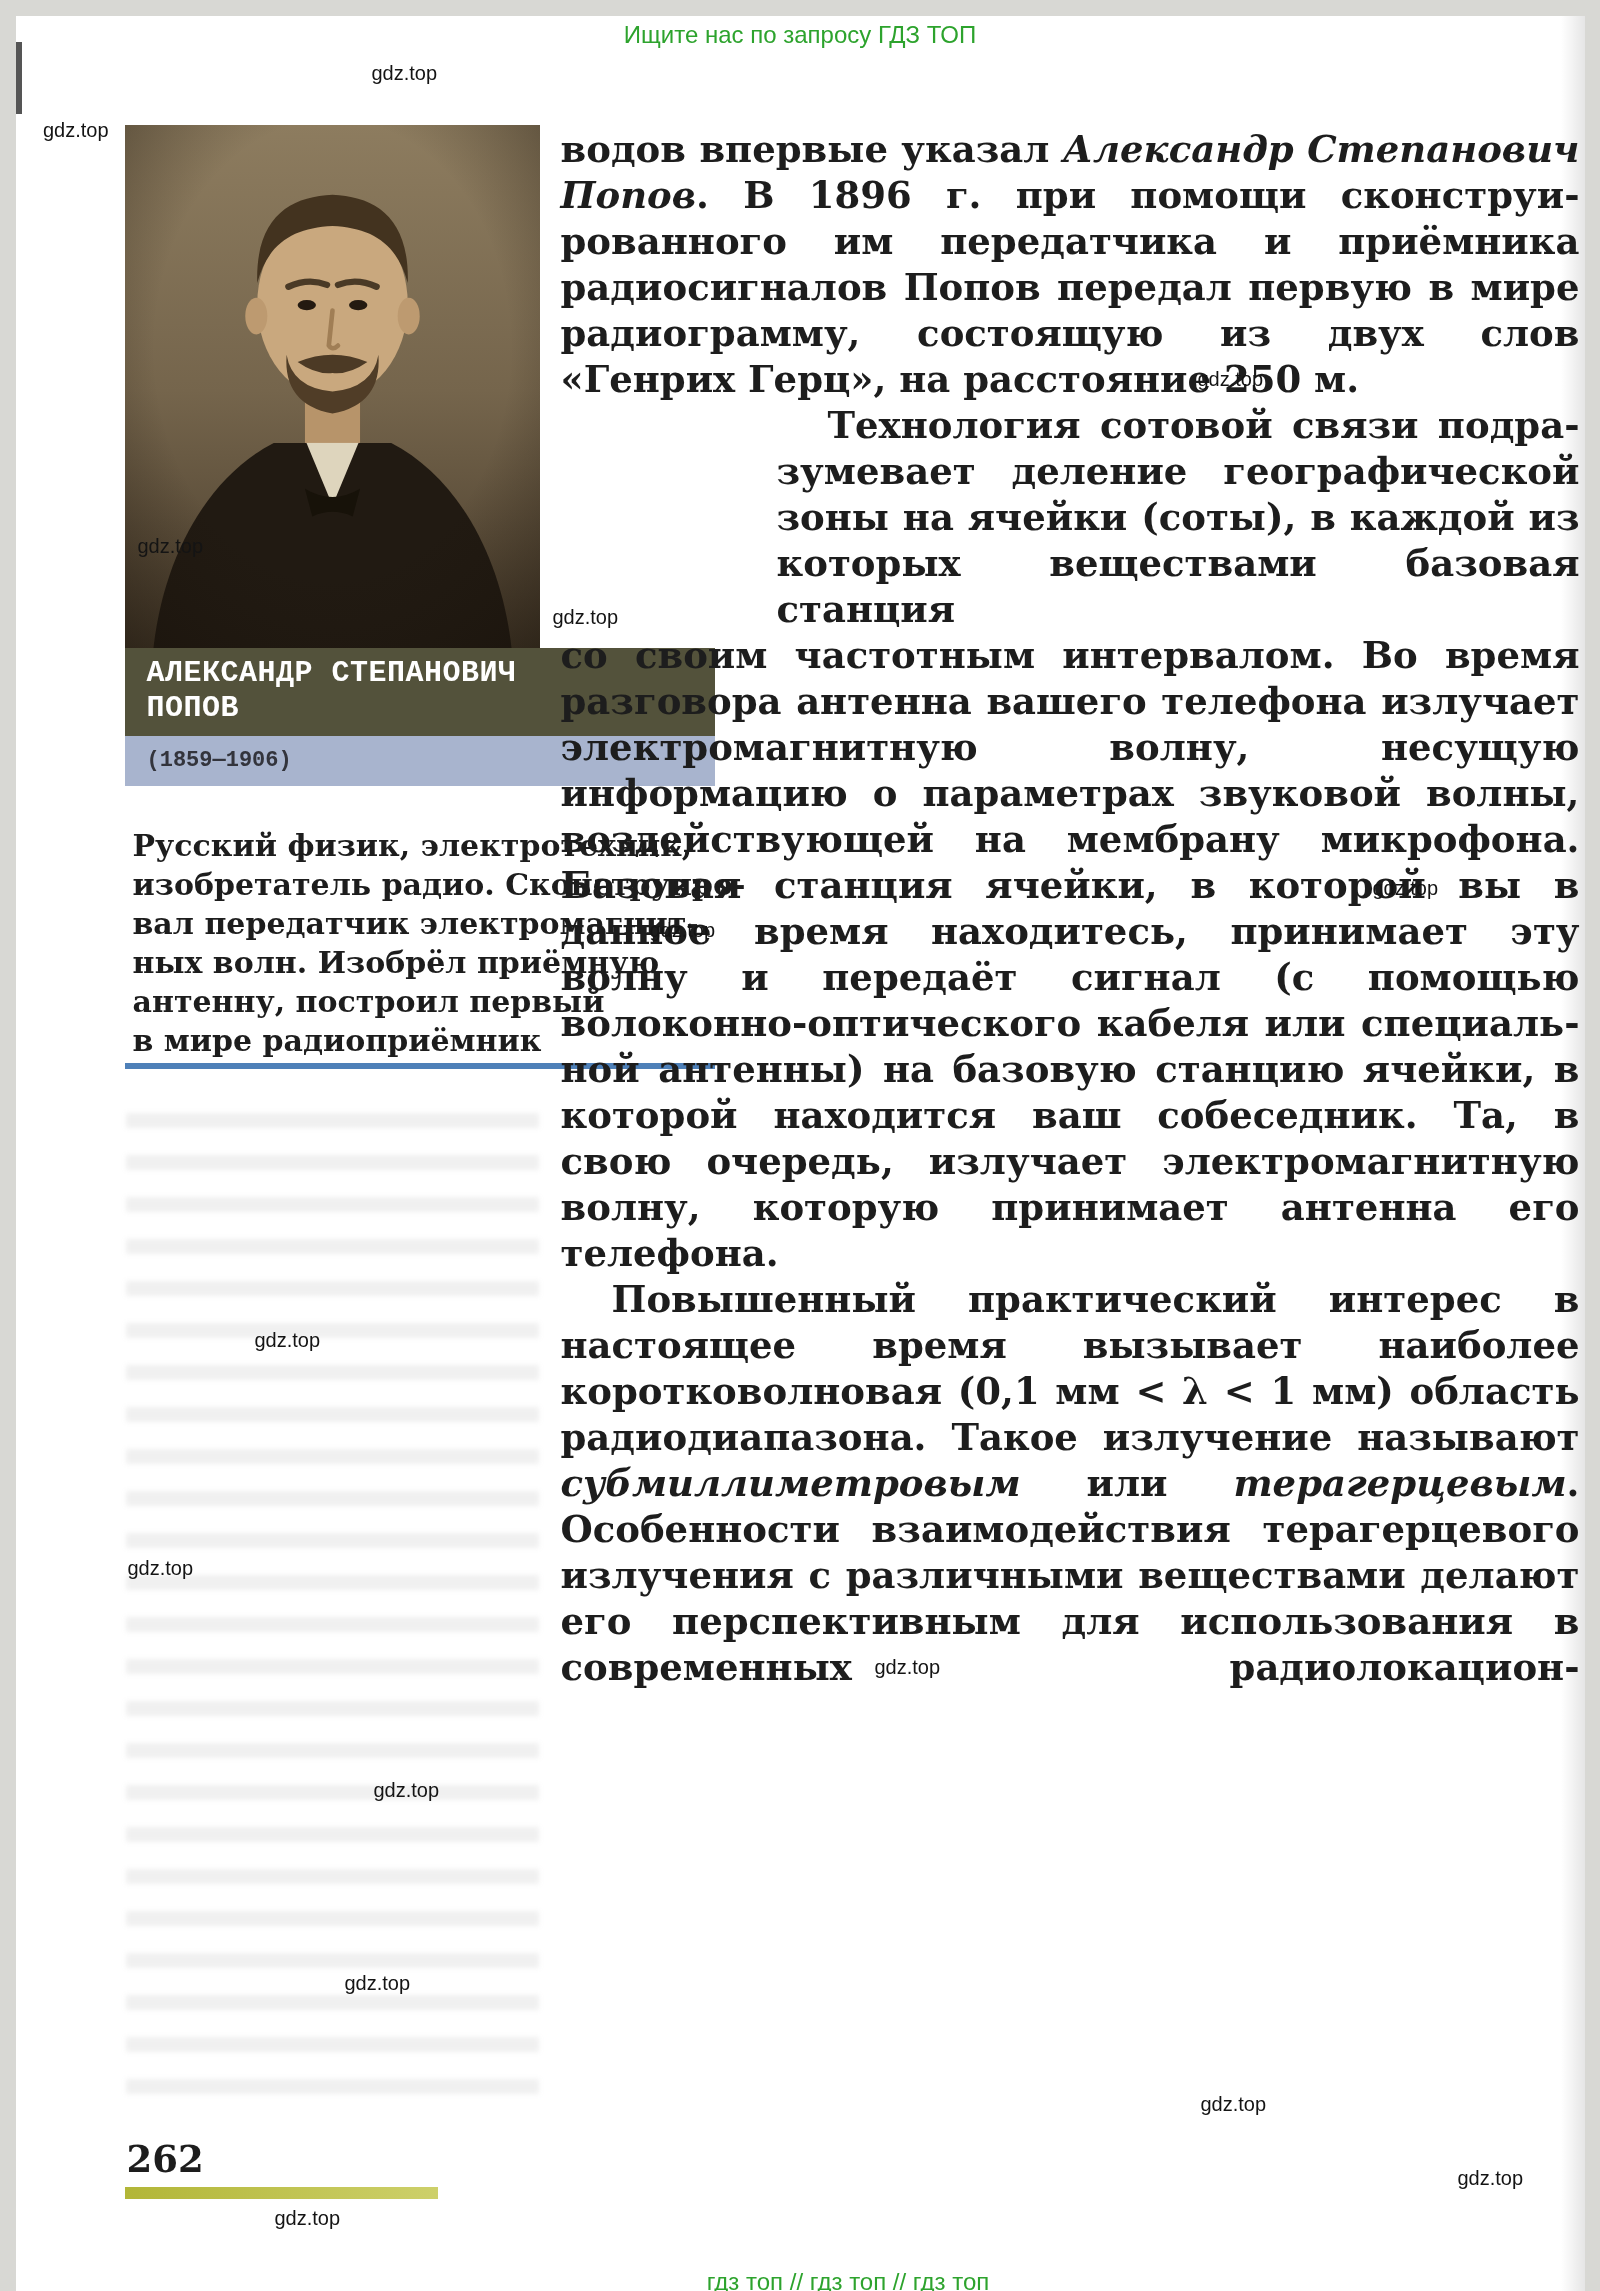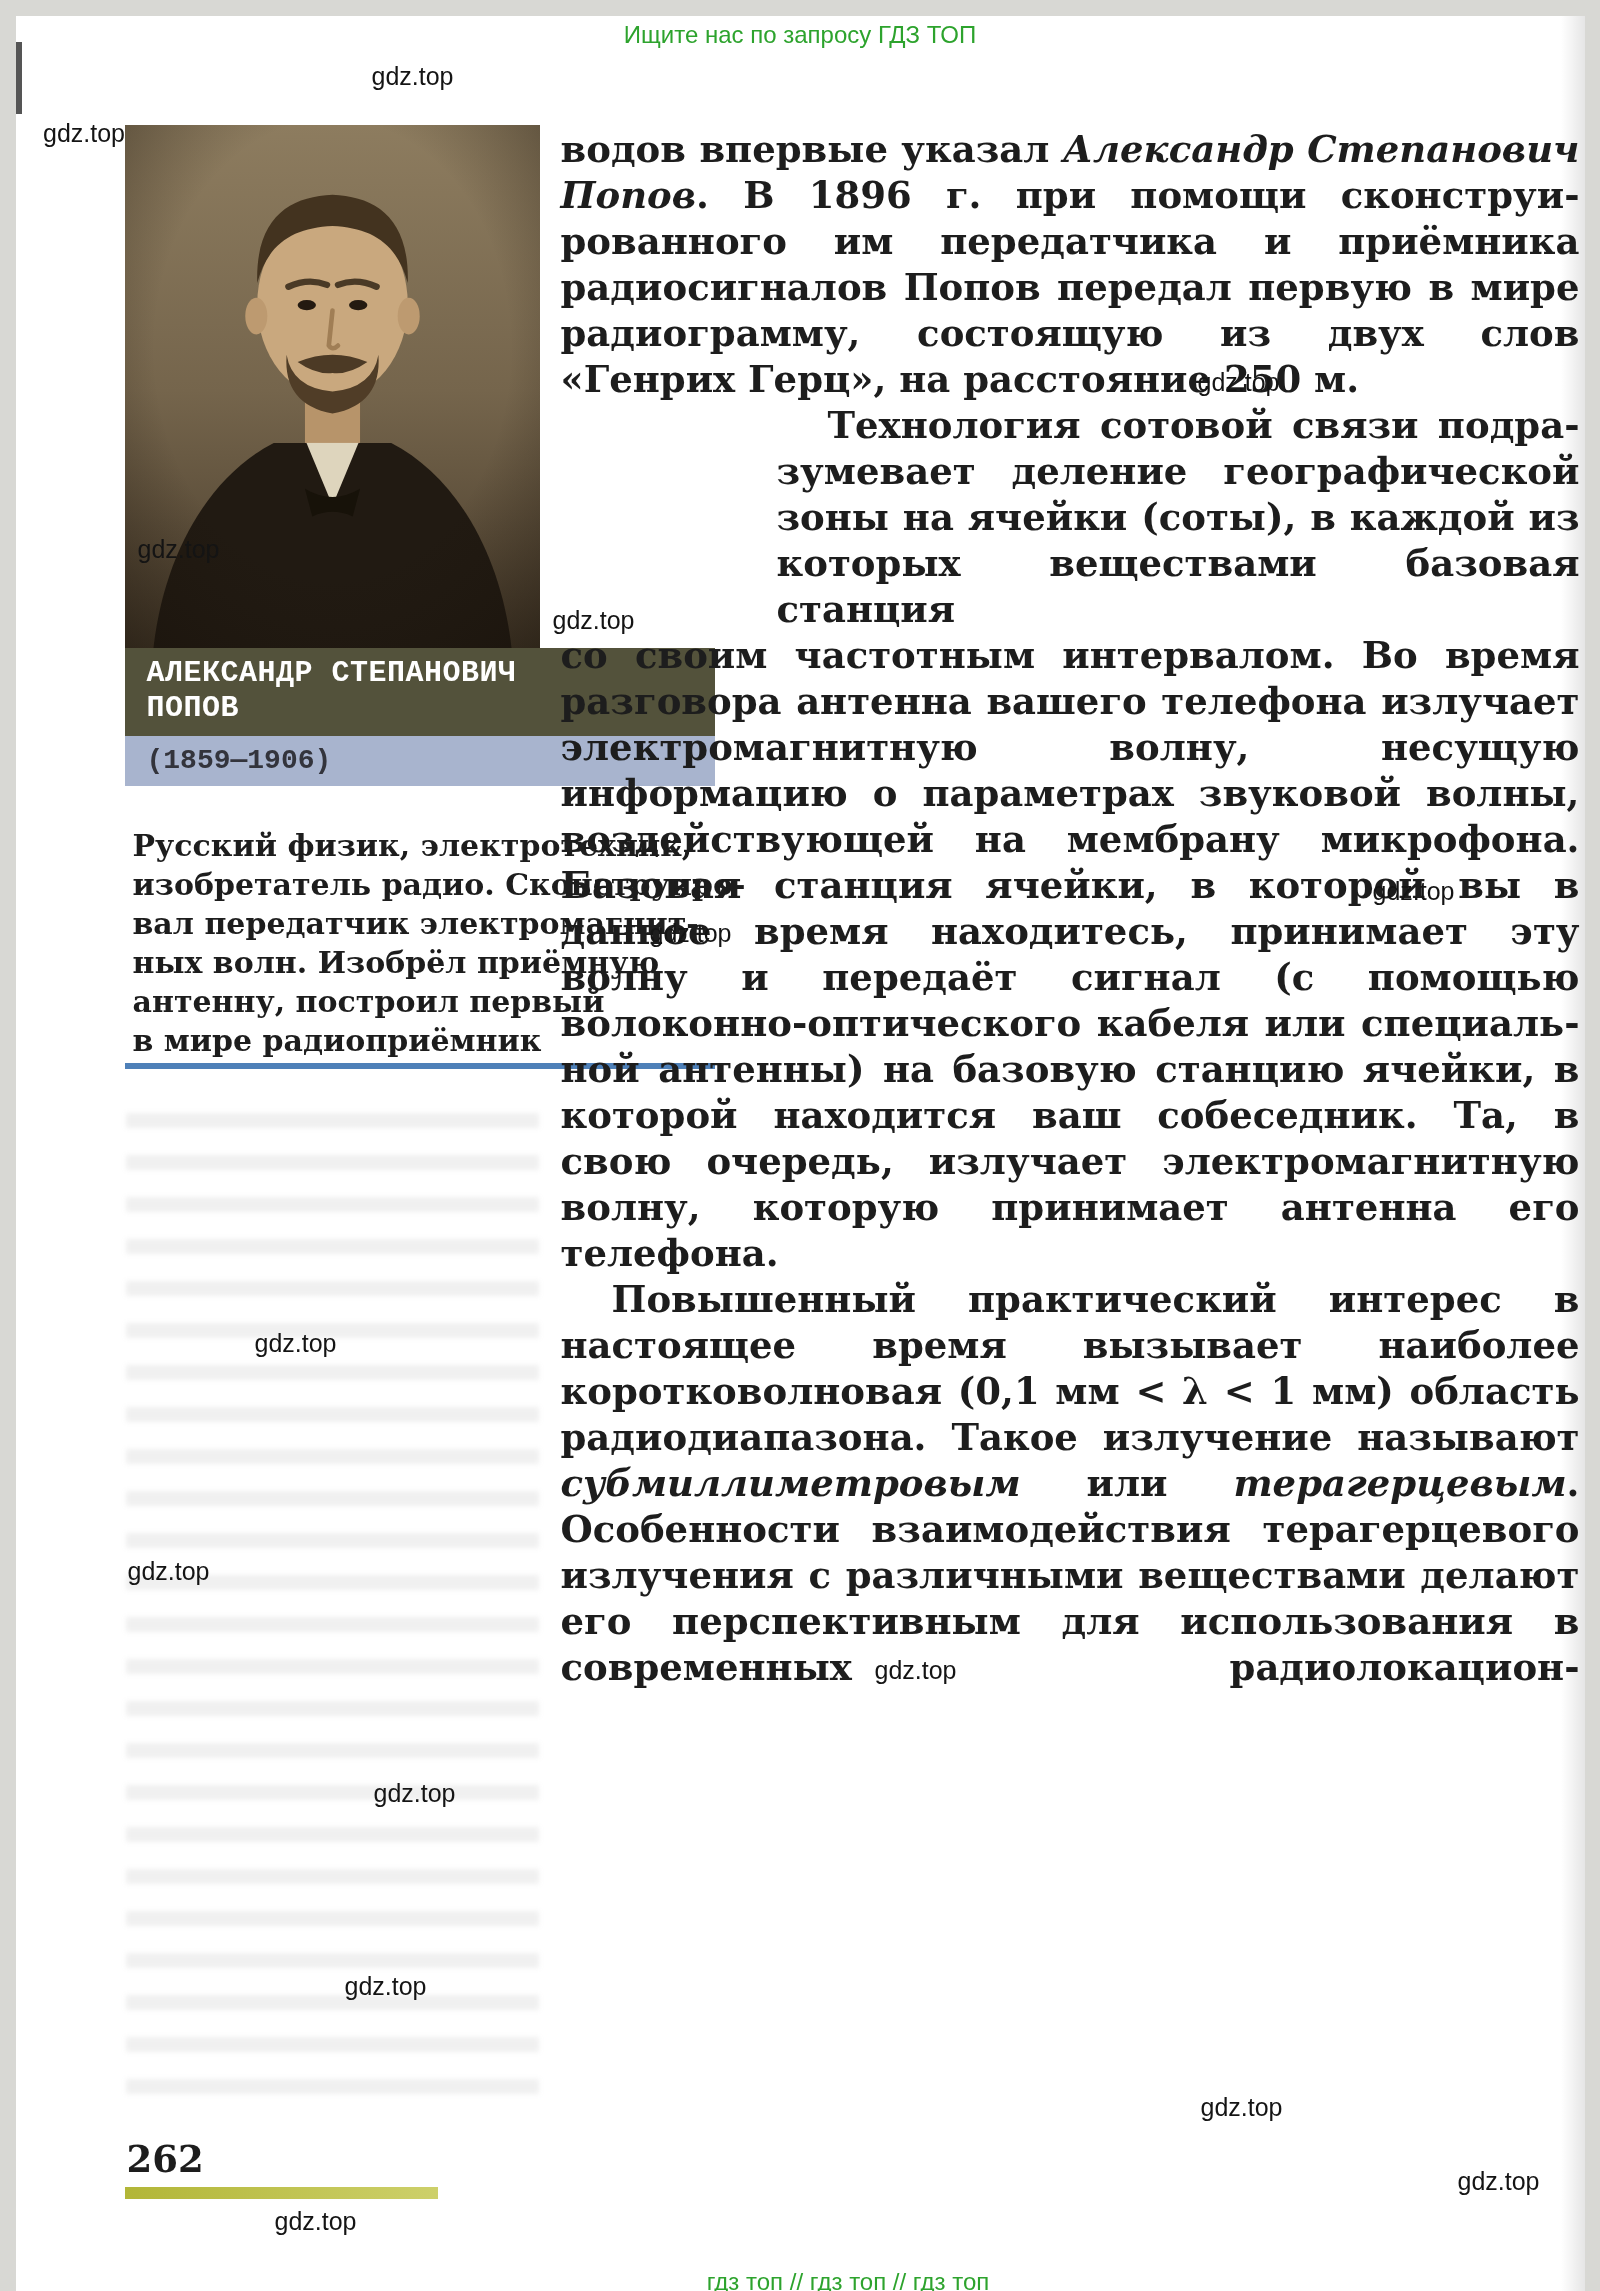--- a/index.html
+++ b/index.html
@@ -25,32 +25,32 @@
   }
 
   
   .promo { position:absolute; left:0; width:100%; text-align:center;
     font-family:"Liberation Sans", sans-serif; font-size:24px; color:#2da32d; }
   .promo-top { top:4.6px; }
   .promo-bottom { top:2252px;padding-left:48px; }
 
   
   .wm { position:absolute; font-family:"Liberation Sans", sans-serif;
-    font-size:25px; color:#141414; white-space:nowrap; }
+    font-size:20px; color:#141414; white-space:nowrap; }
 
   
   .photo { position:absolute; left:109px; top:109px; width:415px; height:532px; display:block; }
 
   
   .nameplate { position:absolute; left:109px; top:632px; width:590px;
     font-family:Liberation Mono, monospace; }
   .np-name { background:#53523b; color:#ffffff; font-weight:bold;
     font-size:30px; line-height:35px; padding:8.3px 9.2px 10px 22px; letter-spacing:0.5px; }
   .np-years { background:#a8b4ce; color:#33343c; font-weight:bold;
-    font-size:28px; line-height:34px; padding:7.3px 9.2px 8.3px 22px; }
+    font-size:22px; line-height:34px; padding:7.3px 9.2px 8.3px 22px; }
 
   
   .bio { position:absolute; left:117px; top:810px; width:634px;
     font-size:30px; line-height:39px; font-weight:bold;
     white-space:pre-line; }
 
   .rule { position:absolute; left:109px; top:1047px; width:590px; height:5.5px; background:#4e80b8; }
 
   
   .text-flow { position:absolute; left:545px; top:110px; width:1019px;

